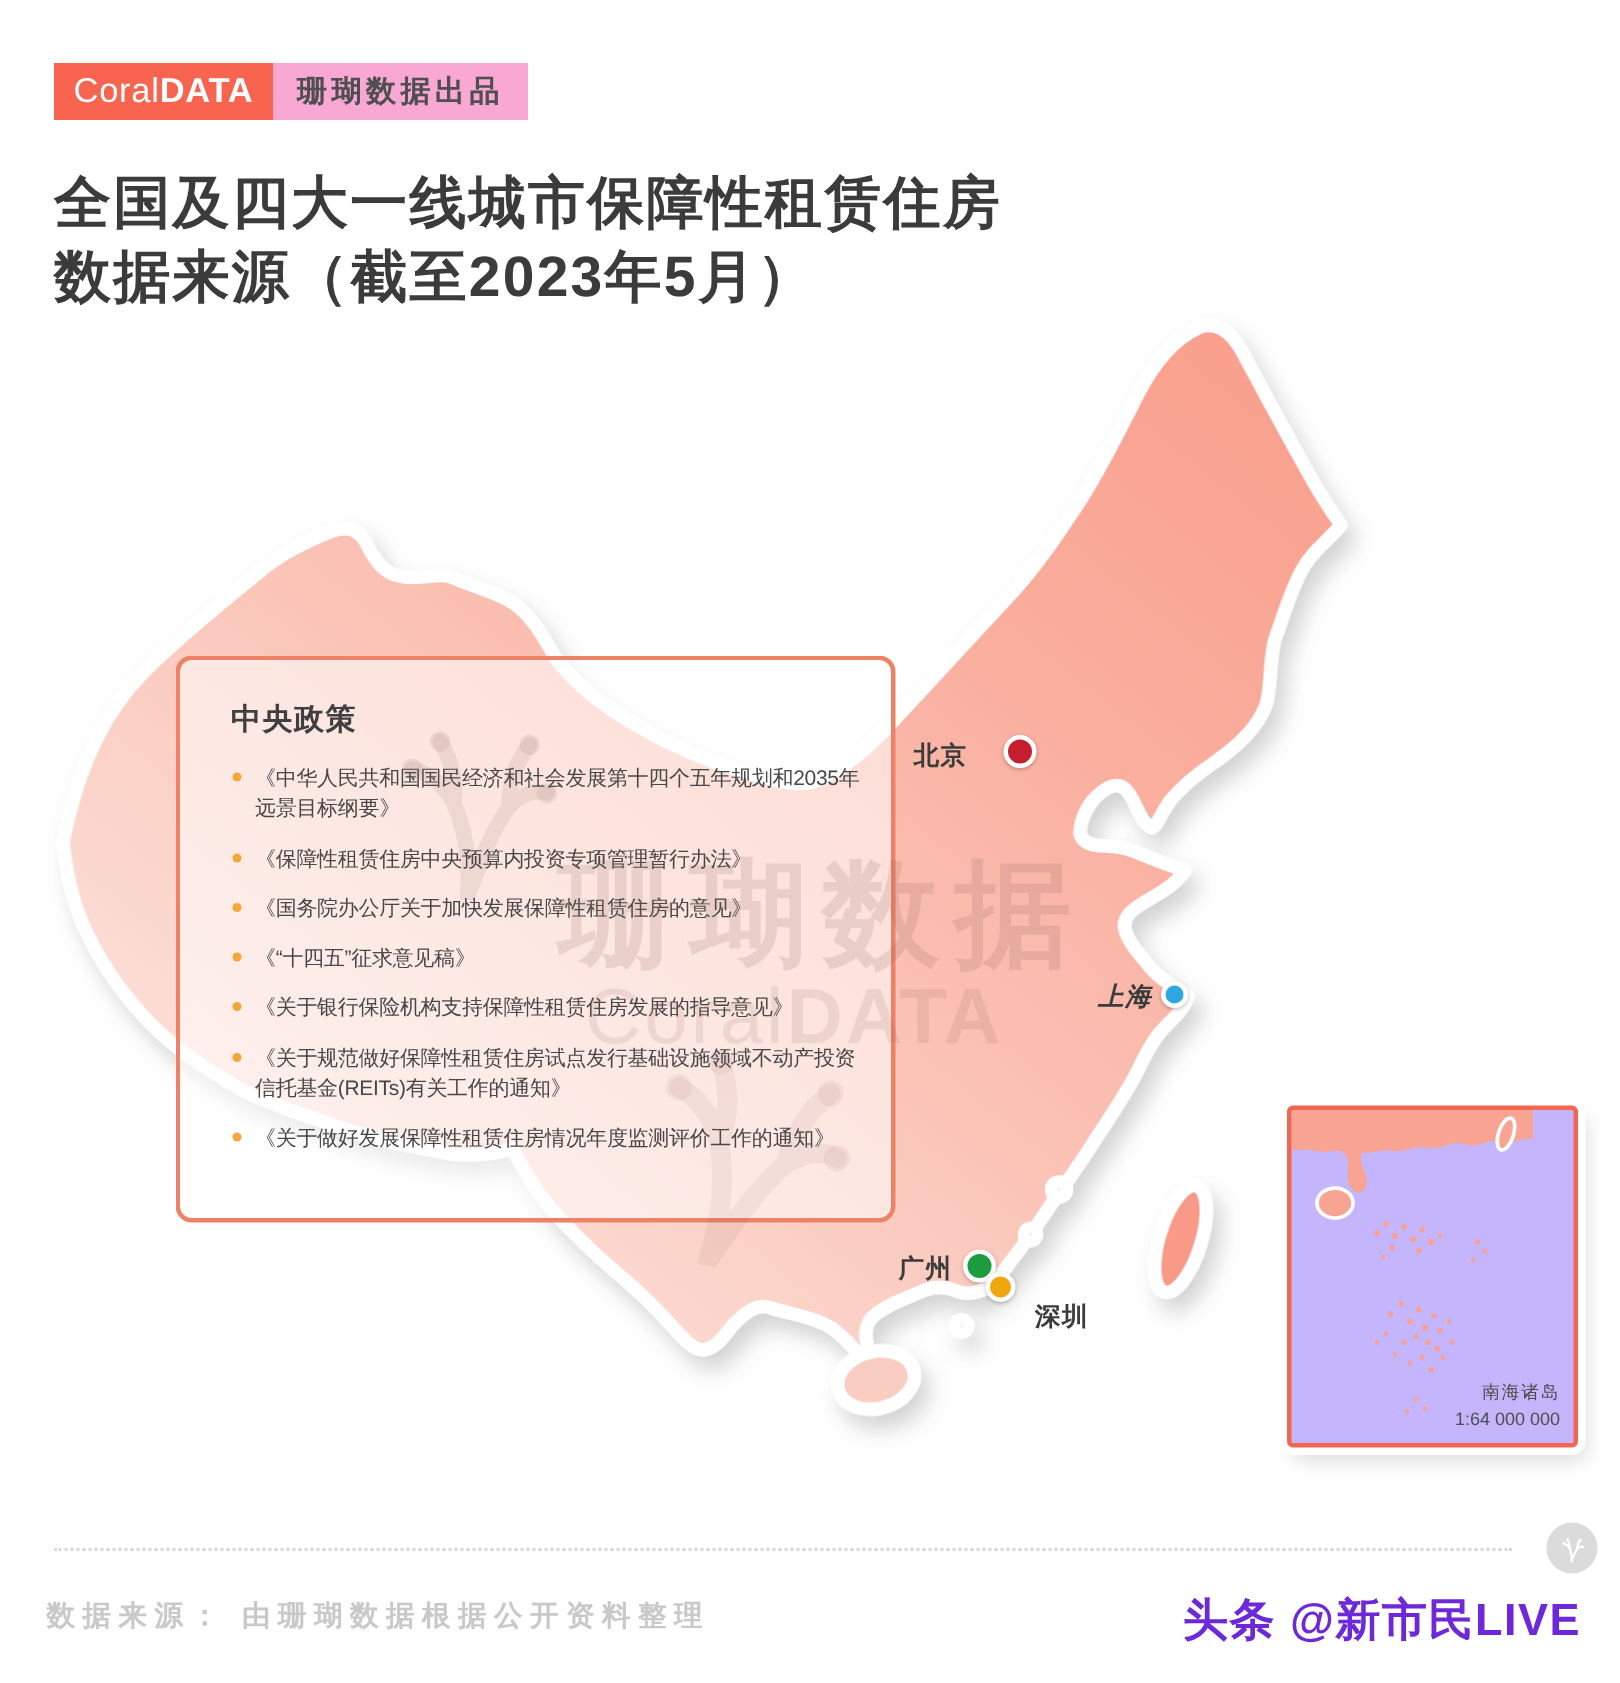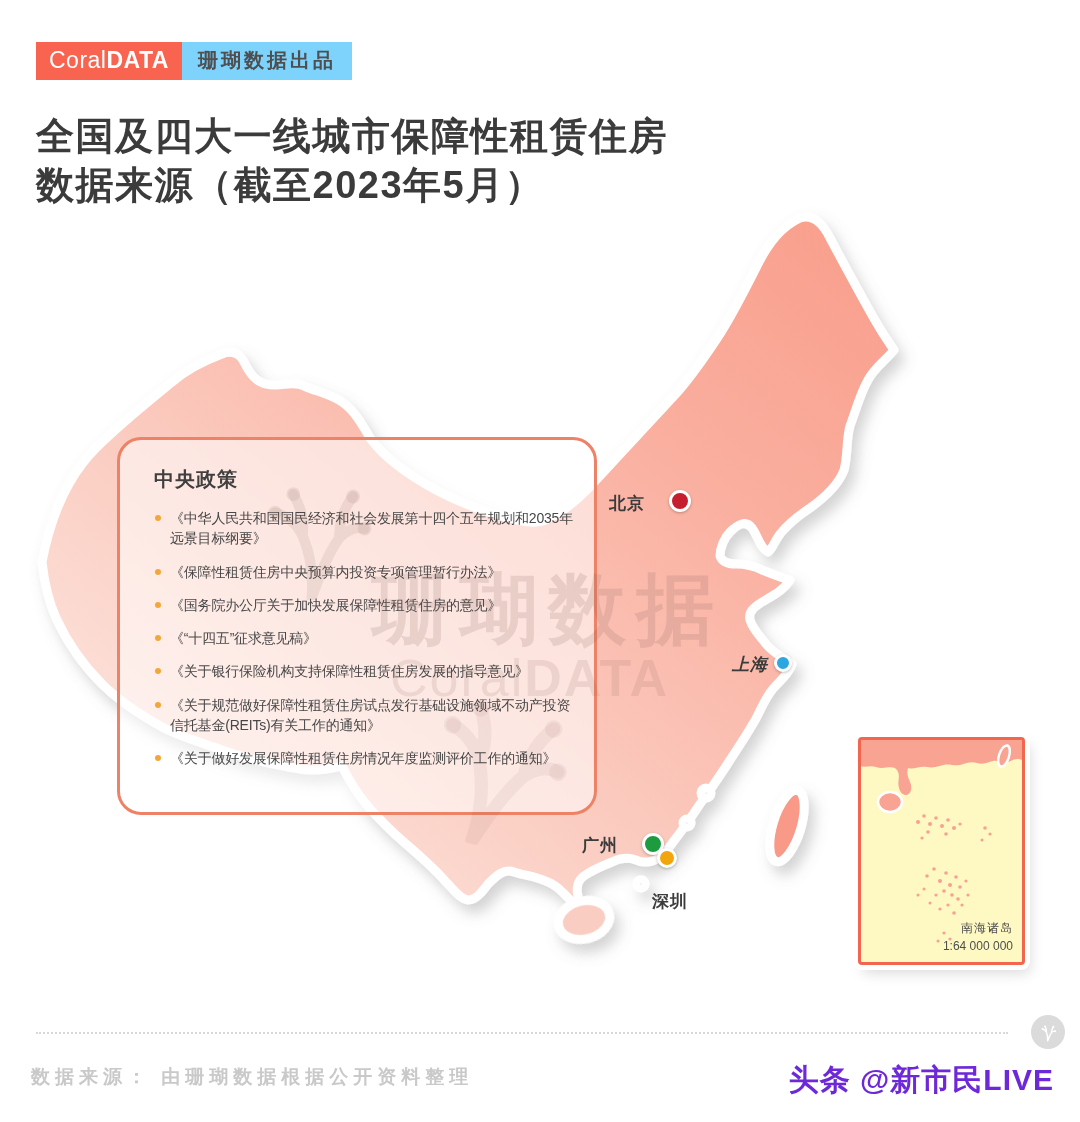--- a/index.html
+++ b/index.html
@@ -5,29 +5,29 @@
   * { margin:0; padding:0; box-sizing:border-box; }
   html,body { background:#fff; }
   body { font-family:"Liberation Sans","DejaVu Sans",sans-serif; }
   .page { position:relative; width:1080px; height:1122px; margin:0 auto; background:#fff; overflow:hidden; }
 
   
   .brand-row { position:absolute; left:36px; top:42px; display:flex; align-items:stretch; }
   .logo-badge { background:#F96450; color:#fff; font-size:23px; padding:4px 13px 6px; display:flex; align-items:center; }
   .logo-badge .coral { font-weight:400; letter-spacing:0.5px; }
   .logo-badge .data  { font-weight:800; letter-spacing:0.5px; }
-  .byline-badge { background:#7dd3fc; color:#4F4F4F; font-size:20px; font-weight:700; letter-spacing:3px; padding:5px 16px 6px; display:flex; align-items:center; }
+  .byline-badge { background:#f9a8d4; color:#4F4F4F; font-size:20px; font-weight:700; letter-spacing:3px; padding:5px 16px 6px; display:flex; align-items:center; }
   .title { position:absolute; left:36px; top:112px; font-size:38px; font-weight:800; color:#3B3B3B; line-height:1.28; letter-spacing:1.5px; }
 
   
   .map-svg { position:absolute; left:0; top:0; width:1080px; height:1122px; }
 
   
   .policy { position:absolute; left:117px; top:437px; width:480px; min-height:378px;
-            background:rgba(255,255,255,0.55); border:3px solid #EE8266; border-radius:24px;
+            background:rgba(255,255,255,0.55); border:3px solid #EE8266; border-radius:11px;
             padding:26px 20px 24px 34px; }
   .policy-heading { font-size:20px; font-weight:800; color:#3F3F3F; letter-spacing:1px; margin-bottom:15px; }
   .policy-list { list-style:none; display:flex; flex-direction:column; gap:13px; }
   .policy-item { position:relative; padding-left:16px; font-size:14px; line-height:1.45; color:#474747; letter-spacing:-0.2px; }
   .bullet-dot { position:absolute; left:1px; top:7px; width:6px; height:6px; border-radius:50%; background:#F3A73B; }
 
   
   .wm { pointer-events:none; user-select:none; }
   .wm-cn { position:absolute; left:372px; top:558px; font-size:78px; font-weight:800; letter-spacing:10px; color:rgba(128,92,86,0.16); }
   .wm-en { position:absolute; left:390px; top:648px; font-size:52px; font-weight:300; letter-spacing:2px; color:rgba(128,92,86,0.13); }
@@ -37,26 +37,26 @@
 
   
   .city-dot { position:absolute; border-radius:50%; border:3px solid #fff; box-shadow:0 1px 3px rgba(0,0,0,0.25); }
   .dot-beijing   { left:669px; top:490px; width:22px; height:22px; }
   .dot-shanghai  { left:774px; top:654px; width:18px; height:18px; }
   .dot-guangzhou { left:642px; top:833px; width:22px; height:22px; }
   .dot-shenzhen  { left:657px; top:848px; width:20px; height:20px; }
   .city-label { position:absolute; font-size:17px; font-weight:700; color:#3B3B3B; letter-spacing:1px; }
   .lbl-beijing   { left:592px; top:492px; width:70px; text-align:center; }
   .lbl-shanghai  { left:698px; top:653px; width:70px; text-align:right;font-style:italic; }
-  .lbl-guangzhou { left:565px; top:834px; width:70px; text-align:center; }
-  .lbl-shenzhen  { left:652px; top:866px; width:74px; text-align:left;margin-top:24px; }
-
-  
-  .inset { position:absolute; left:858px; top:737px; width:167px; height:228px;
-           background:#fef9c3; border:3px solid #F2664F; border-radius:4px;
+  .lbl-guangzhou { left:565px; top:834px; width:70px; text-align:right; }
+  .lbl-shenzhen  { left:652px; top:866px; width:74px; text-align:right; }
+
+  
+  .inset { position:absolute; left:858px; top:737px; width:194px; height:228px;
+           background:#c4b5fd; border:3px solid #F2664F; border-radius:4px;
            box-shadow:0 0 0 5px #fff, 5px 8px 14px rgba(0,0,0,0.15); }
   .inset svg { display:block; }
   .inset-label { position:absolute; right:9px; bottom:25px; font-size:12px; color:#4E4E4E; letter-spacing:1px; }
   .inset-scale { position:absolute; right:9px; bottom:9px; font-size:12px; color:#4E4E4E; }
 
   
   .divider { position:absolute; left:36px; top:1032px; width:972px; border-top:2px dotted #D8D8D8; }
   .coral-logo-circle { position:absolute; left:1030px; top:1014px; }
   .source-note { position:absolute; left:31px; top:1064px; font-size:19px; font-weight:700; letter-spacing:5px; color:#C9C9C9; }
   .credit { position:absolute; right:26px; top:1060px; font-size:30px; font-weight:800; color:#6d28d9; letter-spacing:1px; }

